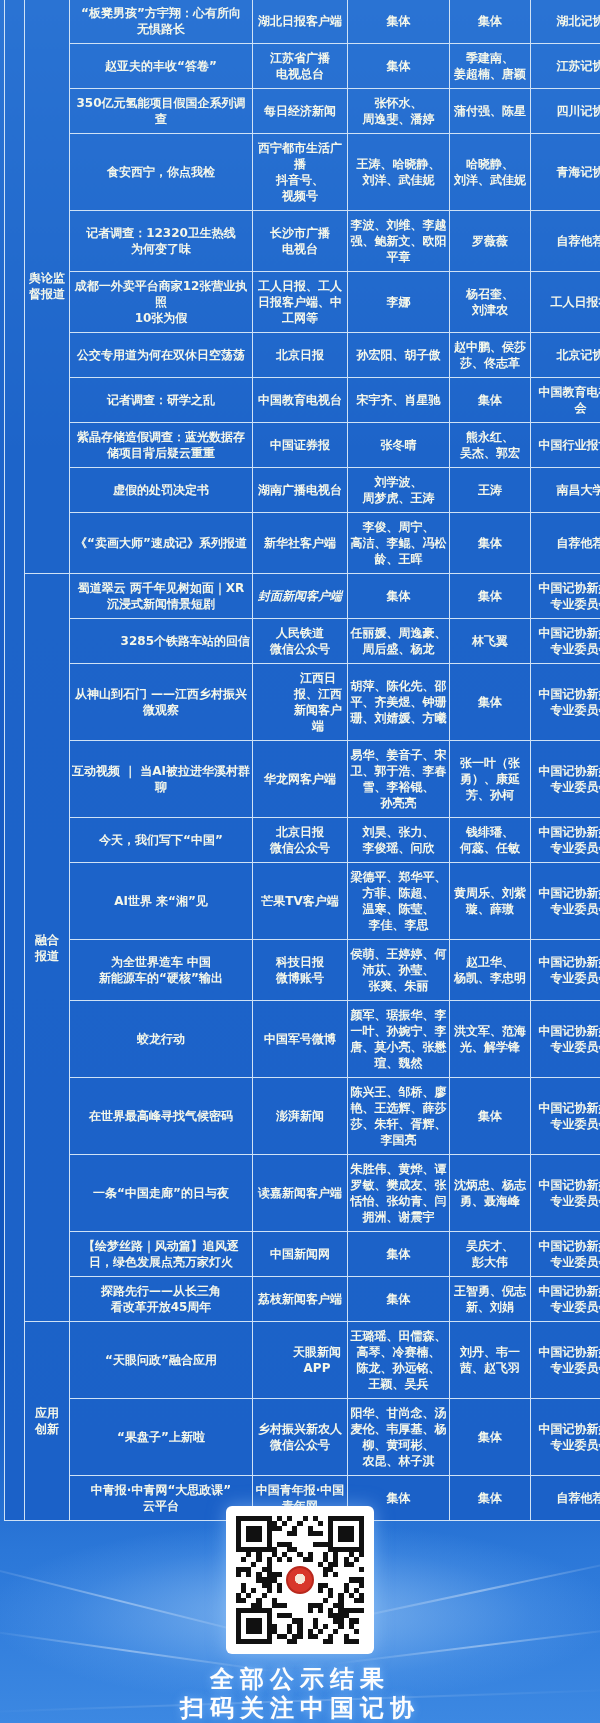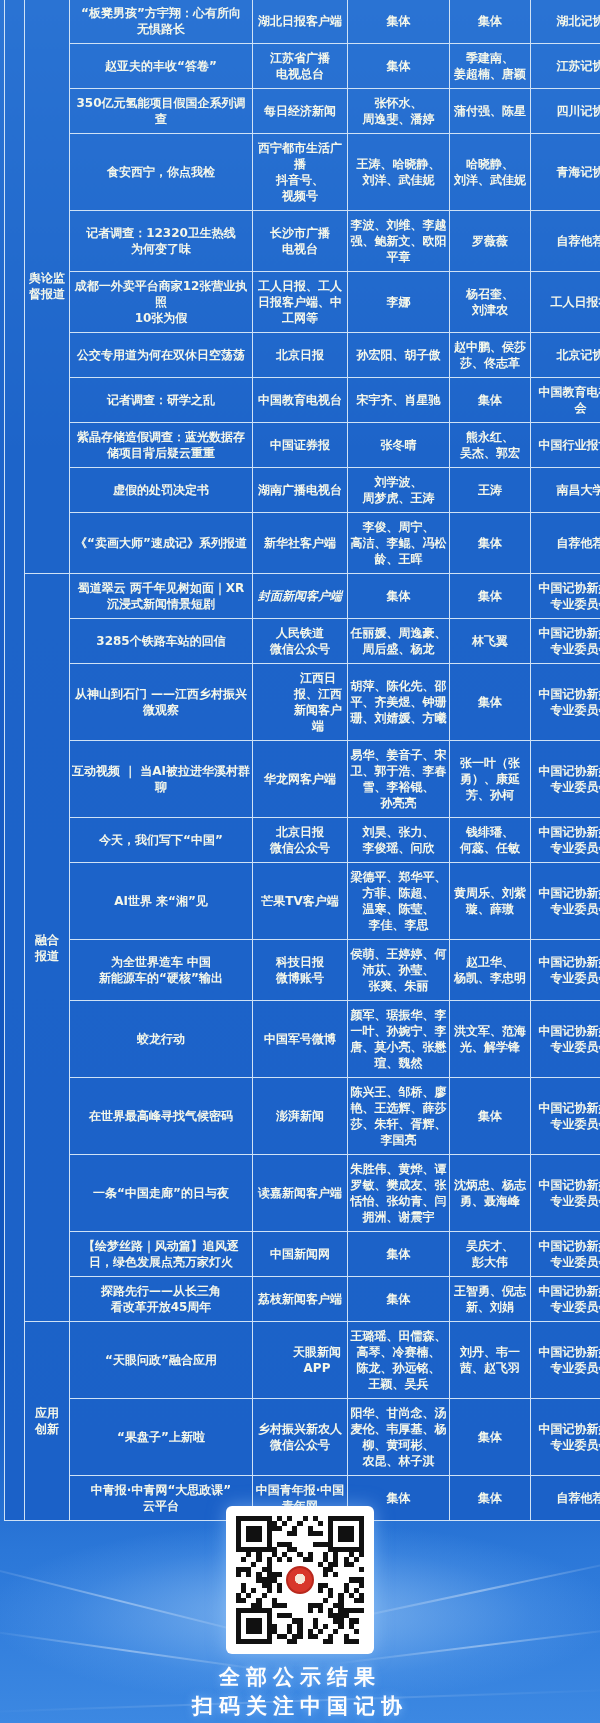--- a/index.html
+++ b/index.html
@@ -43,21 +43,21 @@
     position:absolute;left:50%;top:50%;transform:translate(-50%,-50%);
     width:36px;height:36px;background:#fff;display:flex;align-items:center;justify-content:center;
   }
   .qr-logo .seal{
     width:28px;height:28px;border-radius:50%;
     background:radial-gradient(circle at 50% 45%,#f6e8d8 0 28%,var(--c-seal,#d8372a) 30% 100%);
     border:2px solid #b8291e;box-sizing:border-box;
   }
   .footer-text{
     position:absolute;left:0;width:600px;text-align:center;color:#fdfdfd;
-    font-size:21px;font-weight:bold;letter-spacing:6px;
+    font-size:24px;font-weight:bold;letter-spacing:6px;
     text-shadow:0 0 8px rgba(140,195,255,.8);
   }
   #footer-line1{top:1663px;}
   #footer-line2{top:1692px;}
 </style>
 </head>
 <body>
 
 <div class="table-wrap">
   <table class="awards">
@@ -160,21 +160,21 @@
         <tr>
           <td class="col-cat" rowspan="12">融合
 报道</td>
           <td class="col-title" style="white-space: pre-line;">蜀道翠云 两千年见树如面｜XR沉浸式新闻情景短剧</td>
           <td class="col-pub" style="white-space: pre-line; font-style: italic;">封面新闻客户端</td>
           <td class="col-auth" style="white-space: pre-line;">集体</td>
           <td class="col-ed" style="white-space: pre-line;">集体</td>
           <td class="col-rec" style="white-space: pre-line;">中国记协新媒体专业委员会</td>
         </tr>
         <tr>
-          <td class="col-title" style="white-space: pre-line;">3285个铁路车站的回信</td>
+          <td class="col-title" style="white-space: pre-line; text-align: right;">3285个铁路车站的回信</td>
           <td class="col-pub" style="white-space: pre-line;">人民铁道
 微信公众号</td>
           <td class="col-auth" style="white-space: pre-line;">任丽媛、周逸豪、周后盛、杨龙</td>
           <td class="col-ed" style="white-space: pre-line;">林飞翼</td>
           <td class="col-rec" style="white-space: pre-line;">中国记协新媒体专业委员会</td>
         </tr>
         <tr>
           <td class="col-title" style="white-space: pre-line; margin-left: 23px;">从神山到石门 ——江西乡村振兴
 微观察</td>
           <td class="col-pub" style="white-space: pre-line; padding-left: 38px;">江西日报、江西新闻客户端</td>

